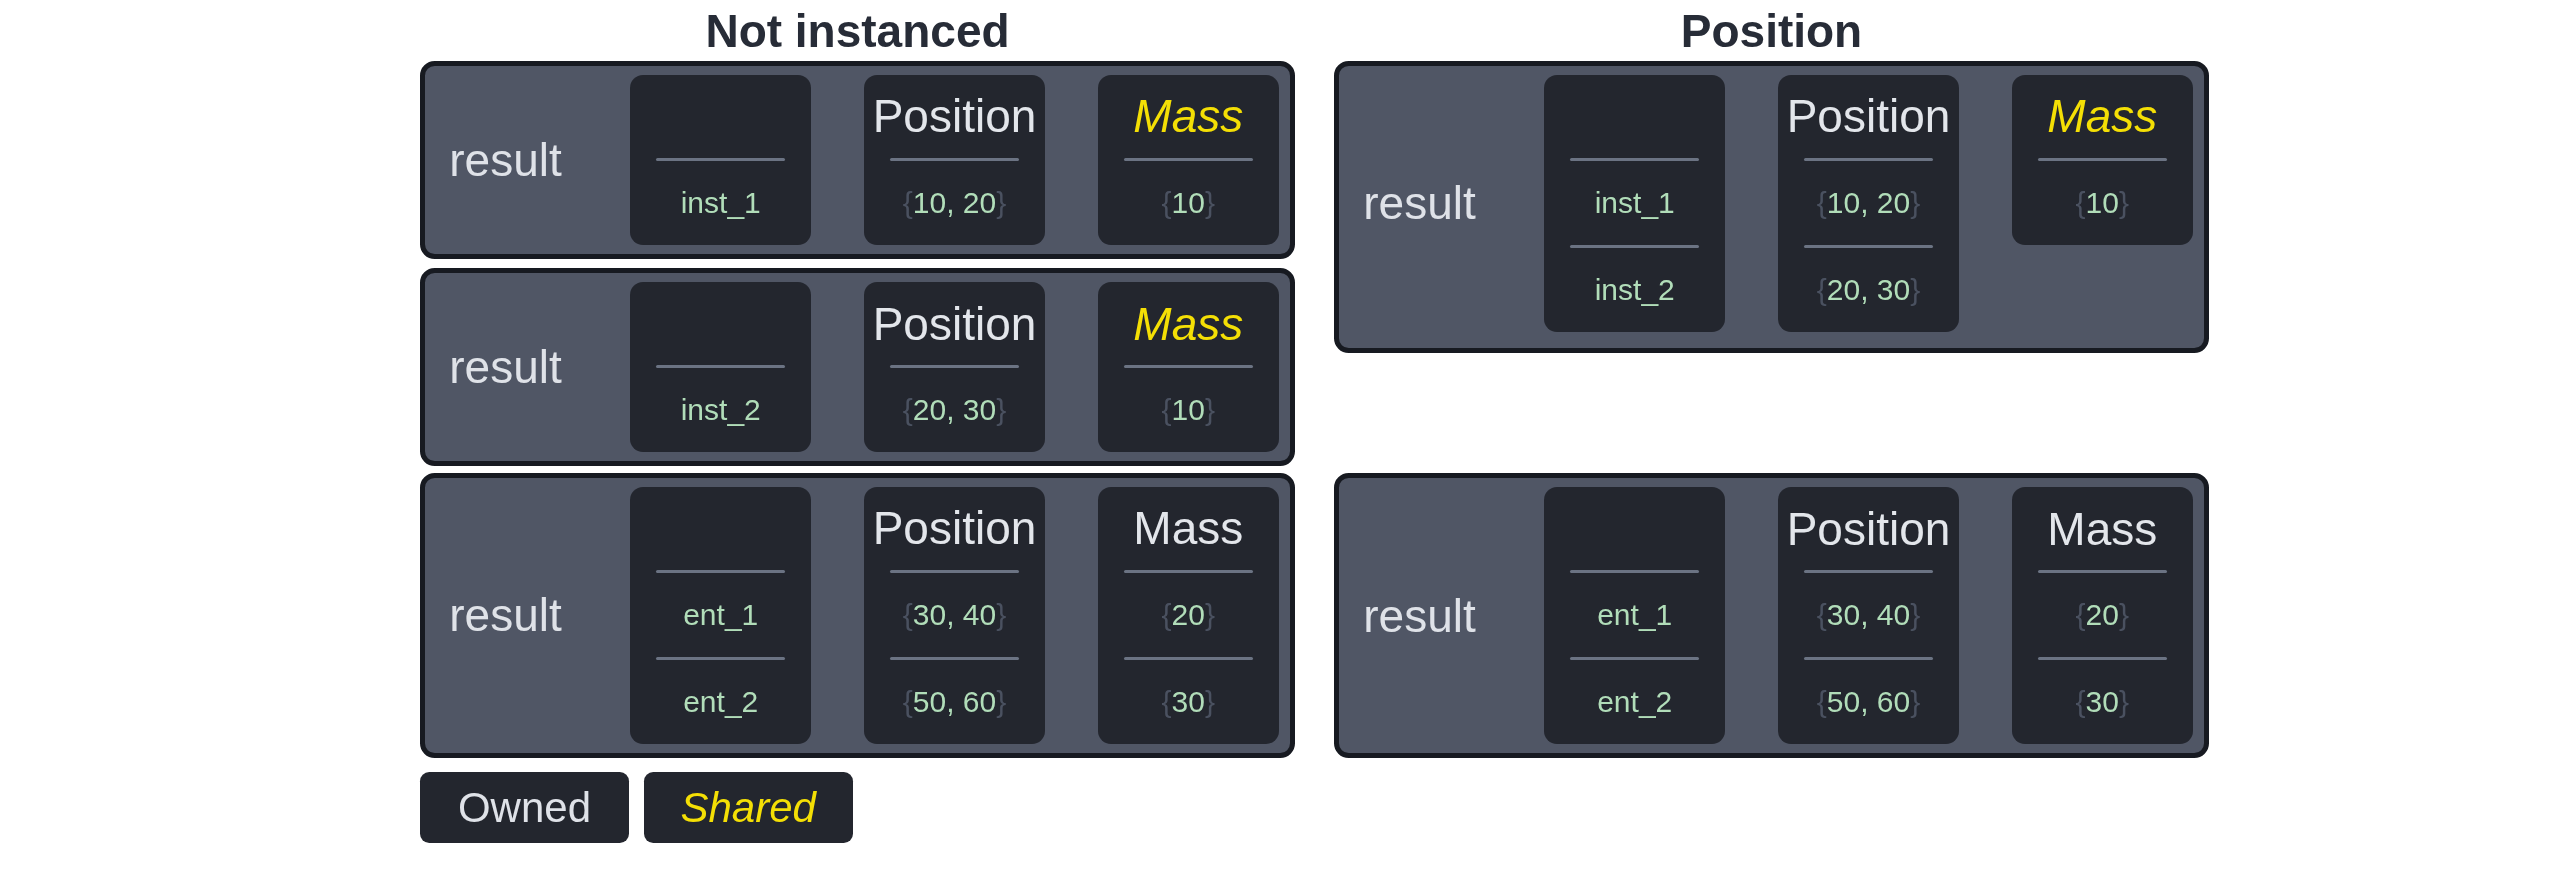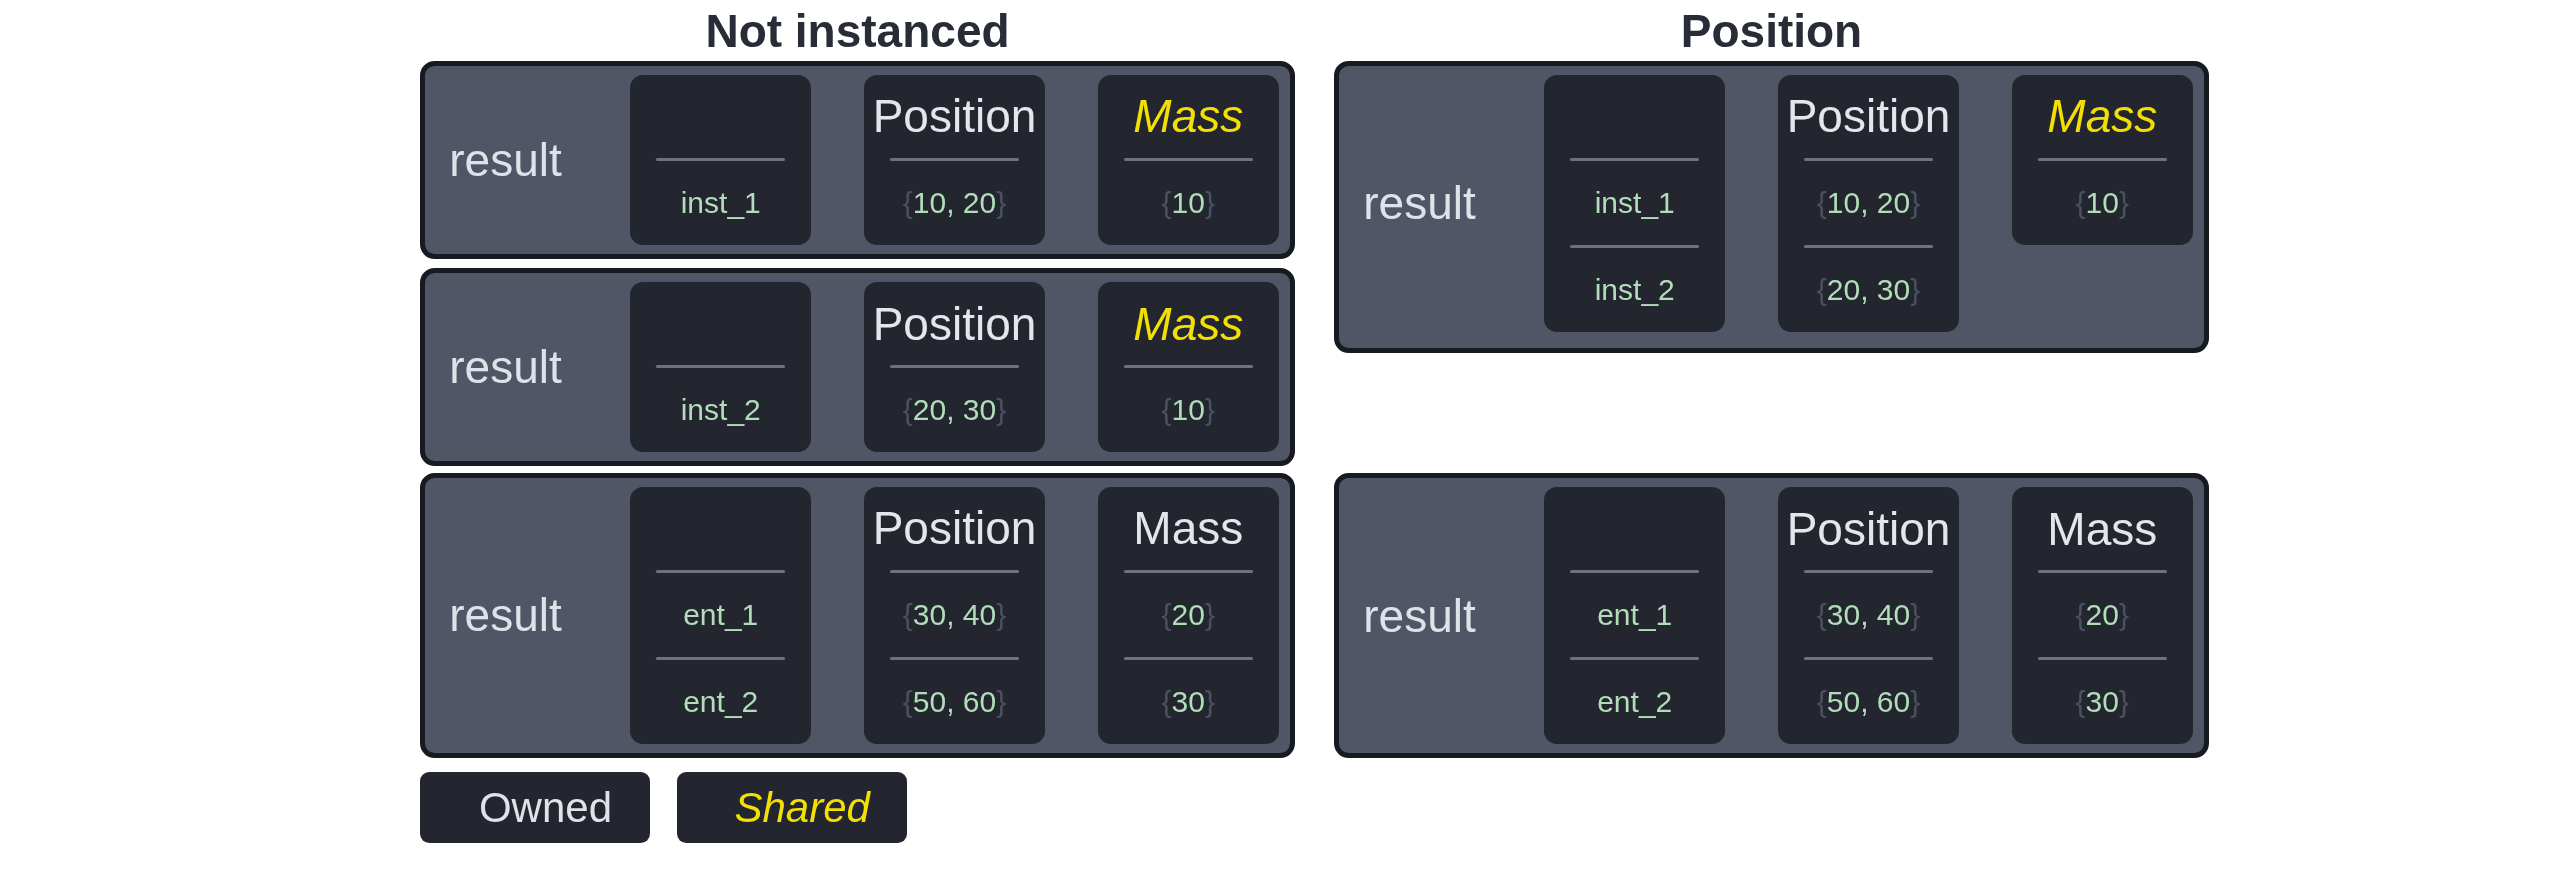--- a/index.html
+++ b/index.html
@@ -36,24 +36,24 @@
     height:84px;display:flex;align-items:center;justify-content:center;
     font-size:30px;white-space:pre;
   }
   .green{color:#b1ddb9;}
   .brace{color:#4a5160;}
   .spacer-instanced{height:120px;}
   .gap-a{height:9.2px;} .gap-b{height:6.4px;}
   .legend{display:flex;gap:14.7px;margin-top:14.7px;}
   .legend-chip{
     width:209px;height:71px;background:#23262e;border-radius:9.2px;
-    display:flex;align-items:center;justify-content:center;font-size:42px;padding-left:21px;
+    display:flex;align-items:center;justify-content:center;font-size:42px;
   }
   .legend-chip.owned{color:#dfe2e8;}
-  .legend-chip.shared{color:#f4df05;font-style:italic;margin-left:12px;}
+  .legend-chip.shared{color:#f4df05;font-style:italic;}
 </style>
 </head>
 <body>
 
 <div class="canvas">
 
   <div class="col">
     <div class="panel-title">Not instanced</div>
 
     <div class="box">

